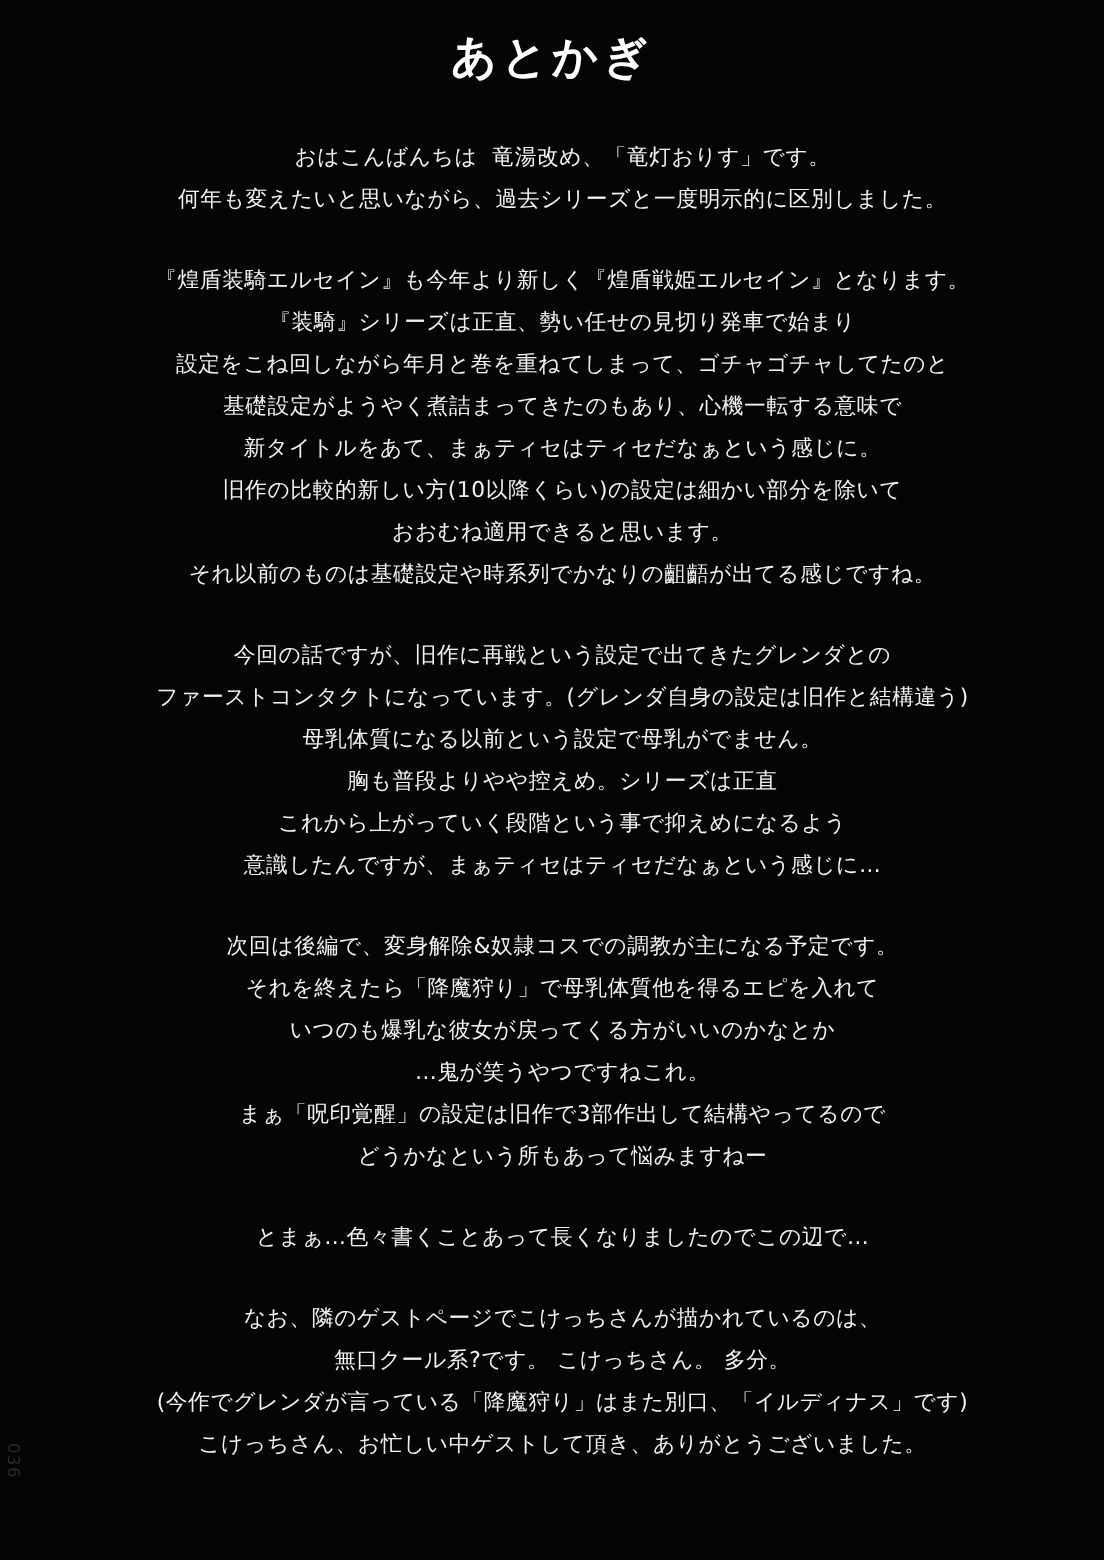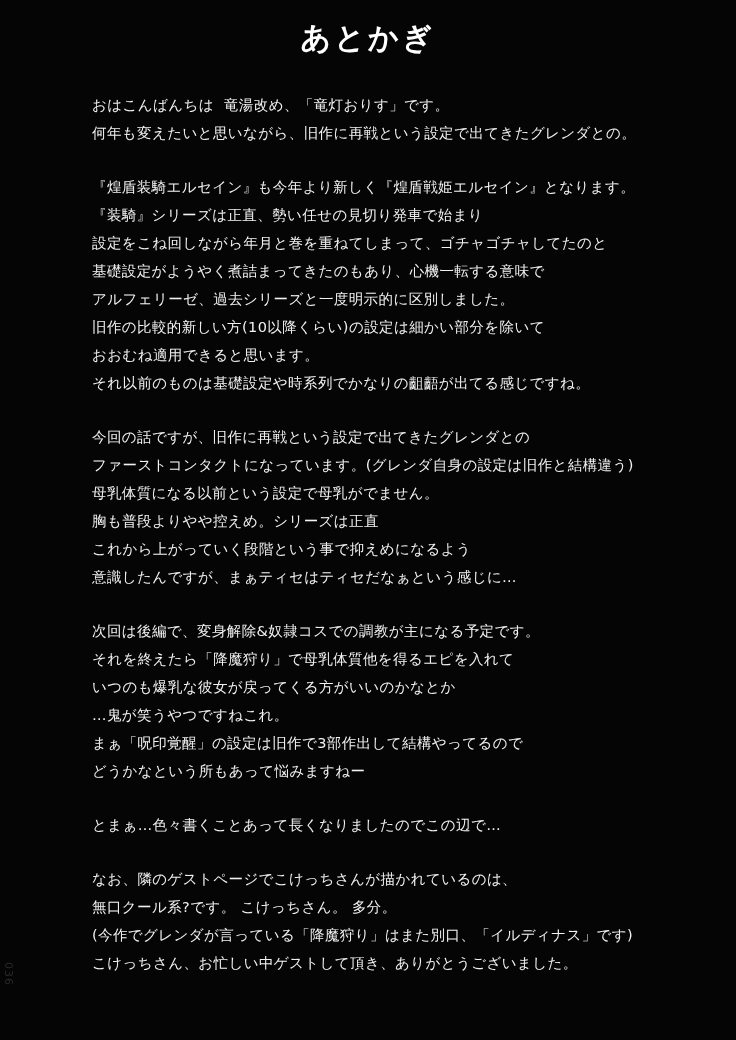--- a/index.html
+++ b/index.html
@@ -31,20 +31,21 @@
     padding-bottom: 4px;
     color: #ffffff;
     font-family: "DejaVu Sans", "Liberation Sans", sans-serif;
   }
   .body-text {
     padding: 28px 78px 0 92px;
     font-size: 14.5px;
     line-height: 28px;
     color: #f2f2f2;
     letter-spacing: 0.4px;
+    text-align: center;
   }
   .para {
     margin: 0 0 26px 0;
   }
   .para:last-child {
     margin-bottom: 0;
   }
   .line {
     display: block;
     white-space: pre;
@@ -63,29 +64,29 @@
 <body>
 
 <div class="page">
 
   <div class="title">あとかぎ</div>
 
   <div class="body-text">
 
     <div class="para">
       <span class="line">おはこんばんちは  竜湯改め、「竜灯おりす」です。</span>
-      <span class="line">何年も変えたいと思いながら、旧作に再戦という設定で出てきたグレンダとの。</span>
+      <span class="line">何年も変えたいと思いながら、過去シリーズと一度明示的に区別しました。</span>
     </div>
 
     <div class="para">
       <span class="line">『煌盾装騎エルセイン』も今年より新しく『煌盾戦姫エルセイン』となります。</span>
       <span class="line">『装騎』シリーズは正直、勢い任せの見切り発車で始まり</span>
       <span class="line">設定をこね回しながら年月と巻を重ねてしまって、ゴチャゴチャしてたのと</span>
       <span class="line">基礎設定がようやく煮詰まってきたのもあり、心機一転する意味で</span>
-      <span class="line">アルフェリーゼ、過去シリーズと一度明示的に区別しました。</span>
+      <span class="line">新タイトルをあて、まぁティセはティセだなぁという感じに。</span>
       <span class="line">旧作の比較的新しい方(10以降くらい)の設定は細かい部分を除いて</span>
       <span class="line">おおむね適用できると思います。</span>
       <span class="line">それ以前のものは基礎設定や時系列でかなりの齟齬が出てる感じですね。</span>
     </div>
 
     <div class="para">
       <span class="line">今回の話ですが、旧作に再戦という設定で出てきたグレンダとの</span>
       <span class="line">ファーストコンタクトになっています。(グレンダ自身の設定は旧作と結構違う)</span>
       <span class="line">母乳体質になる以前という設定で母乳がでません。</span>
       <span class="line">胸も普段よりやや控えめ。シリーズは正直</span>

